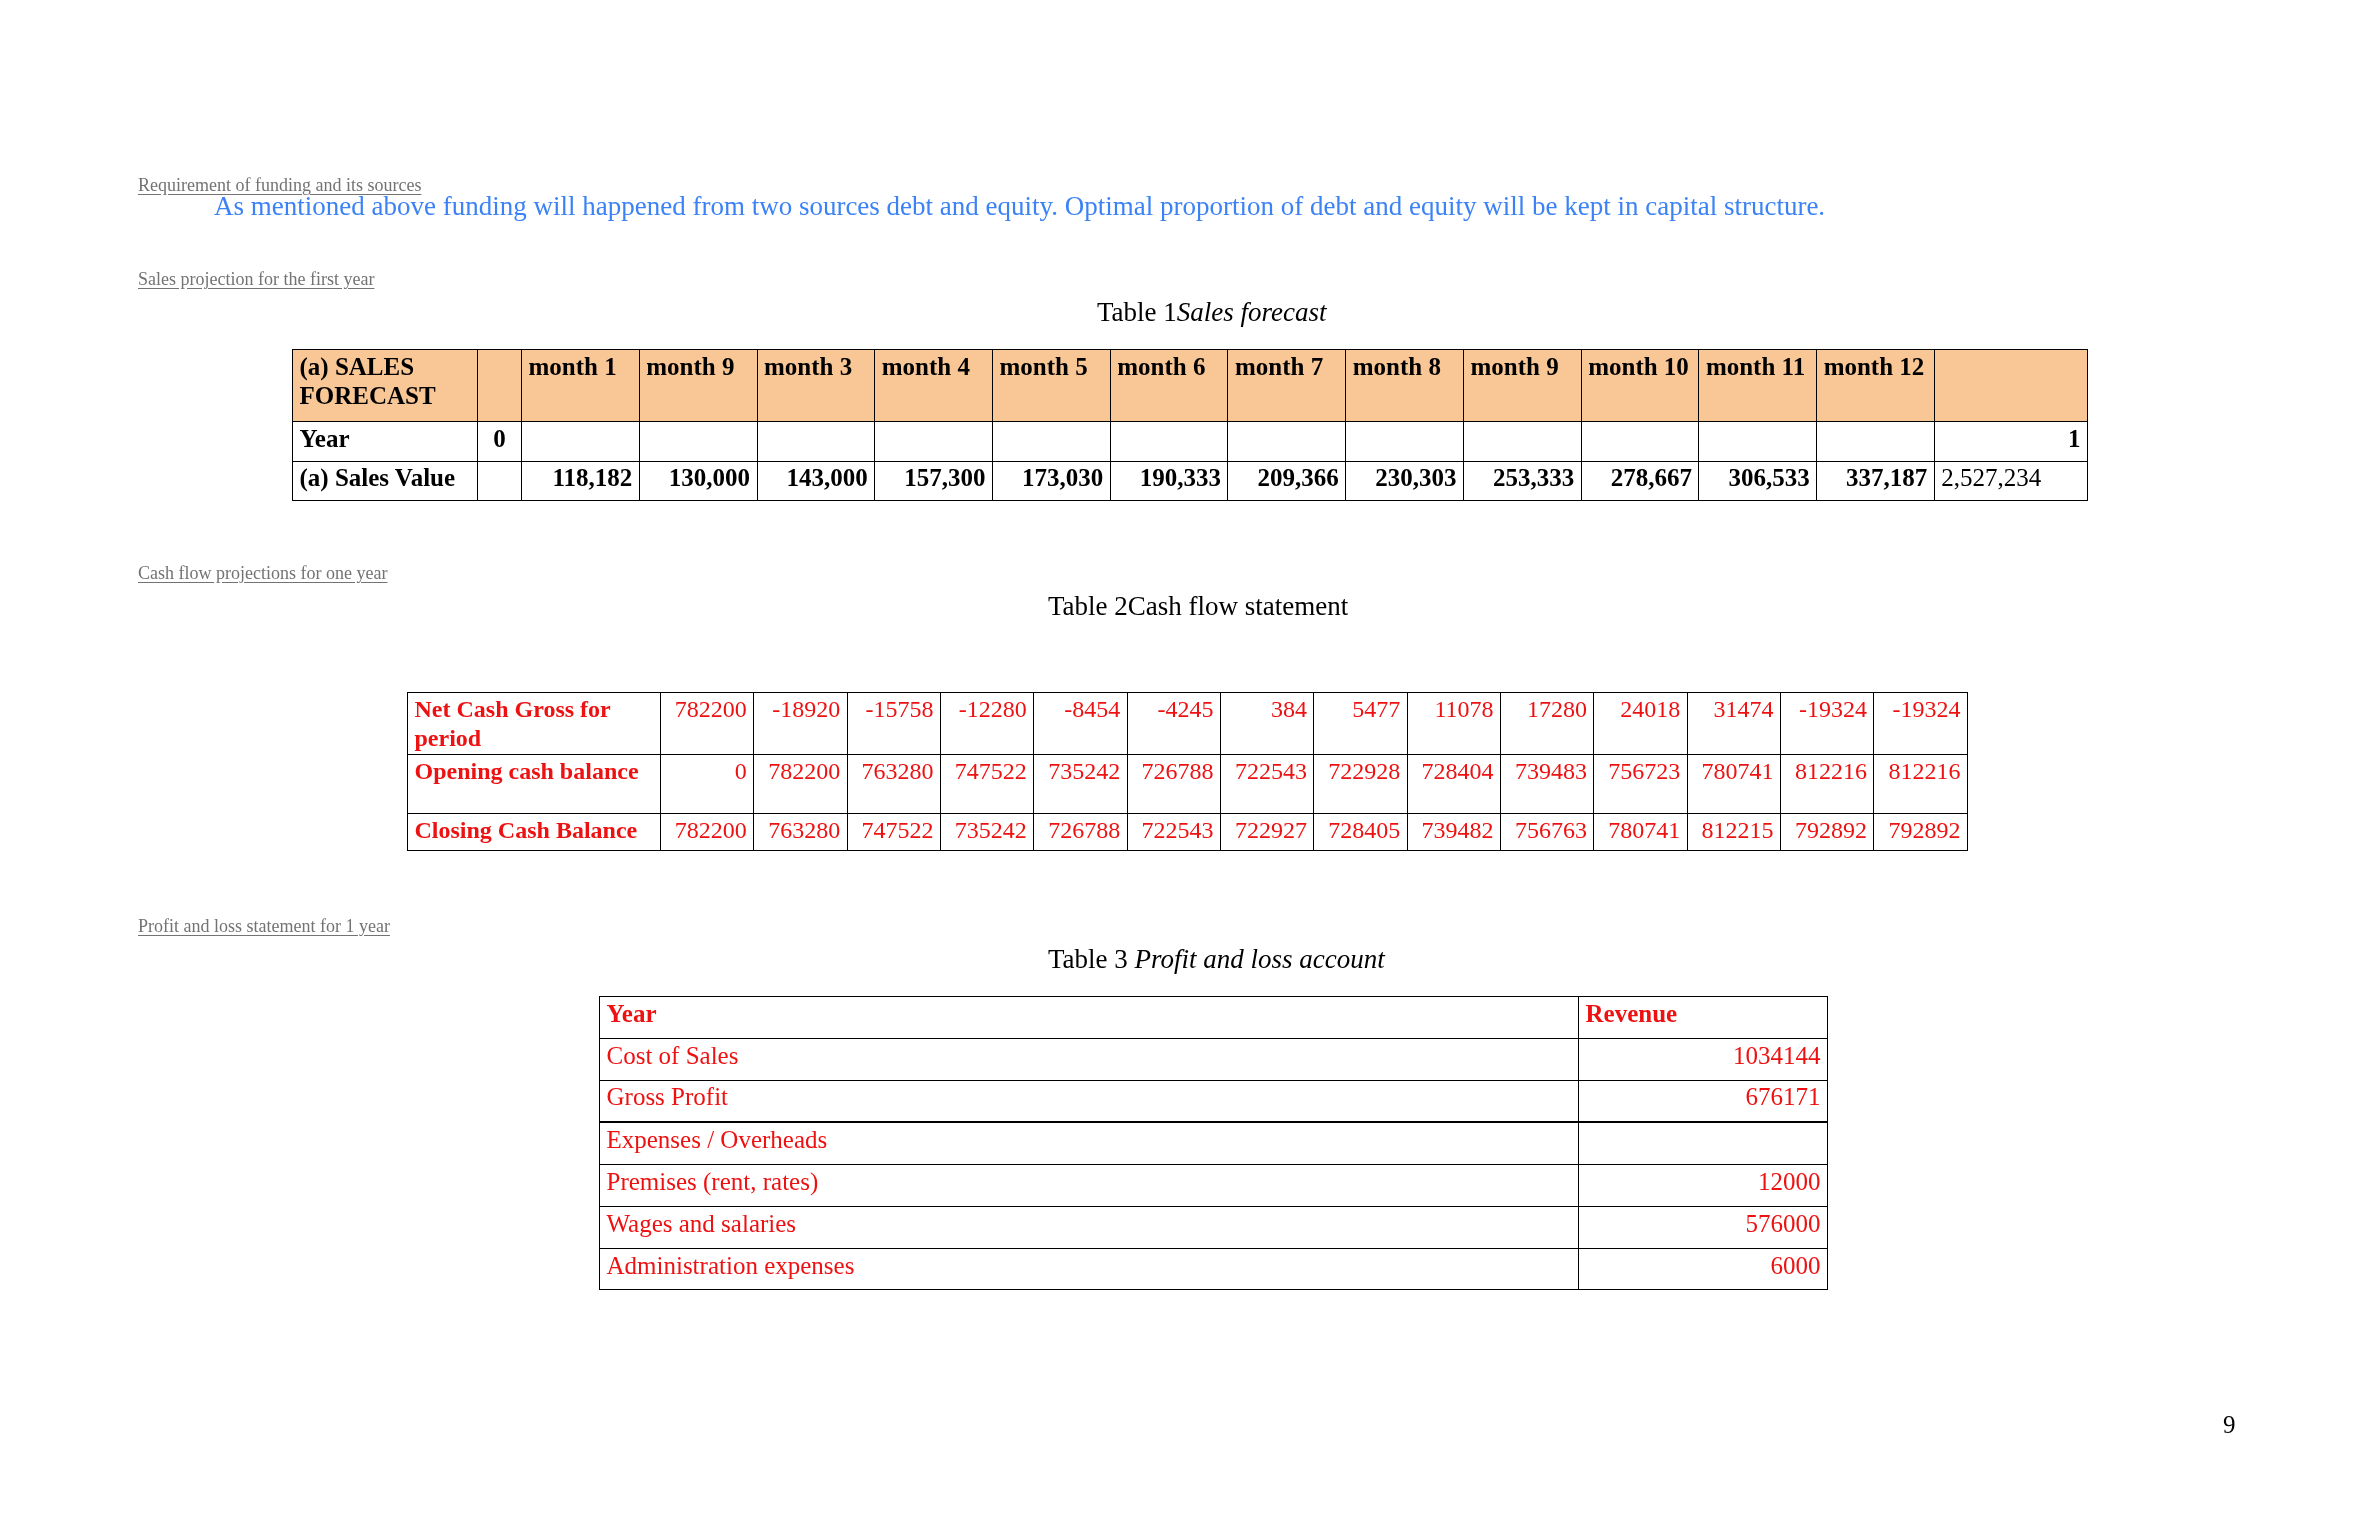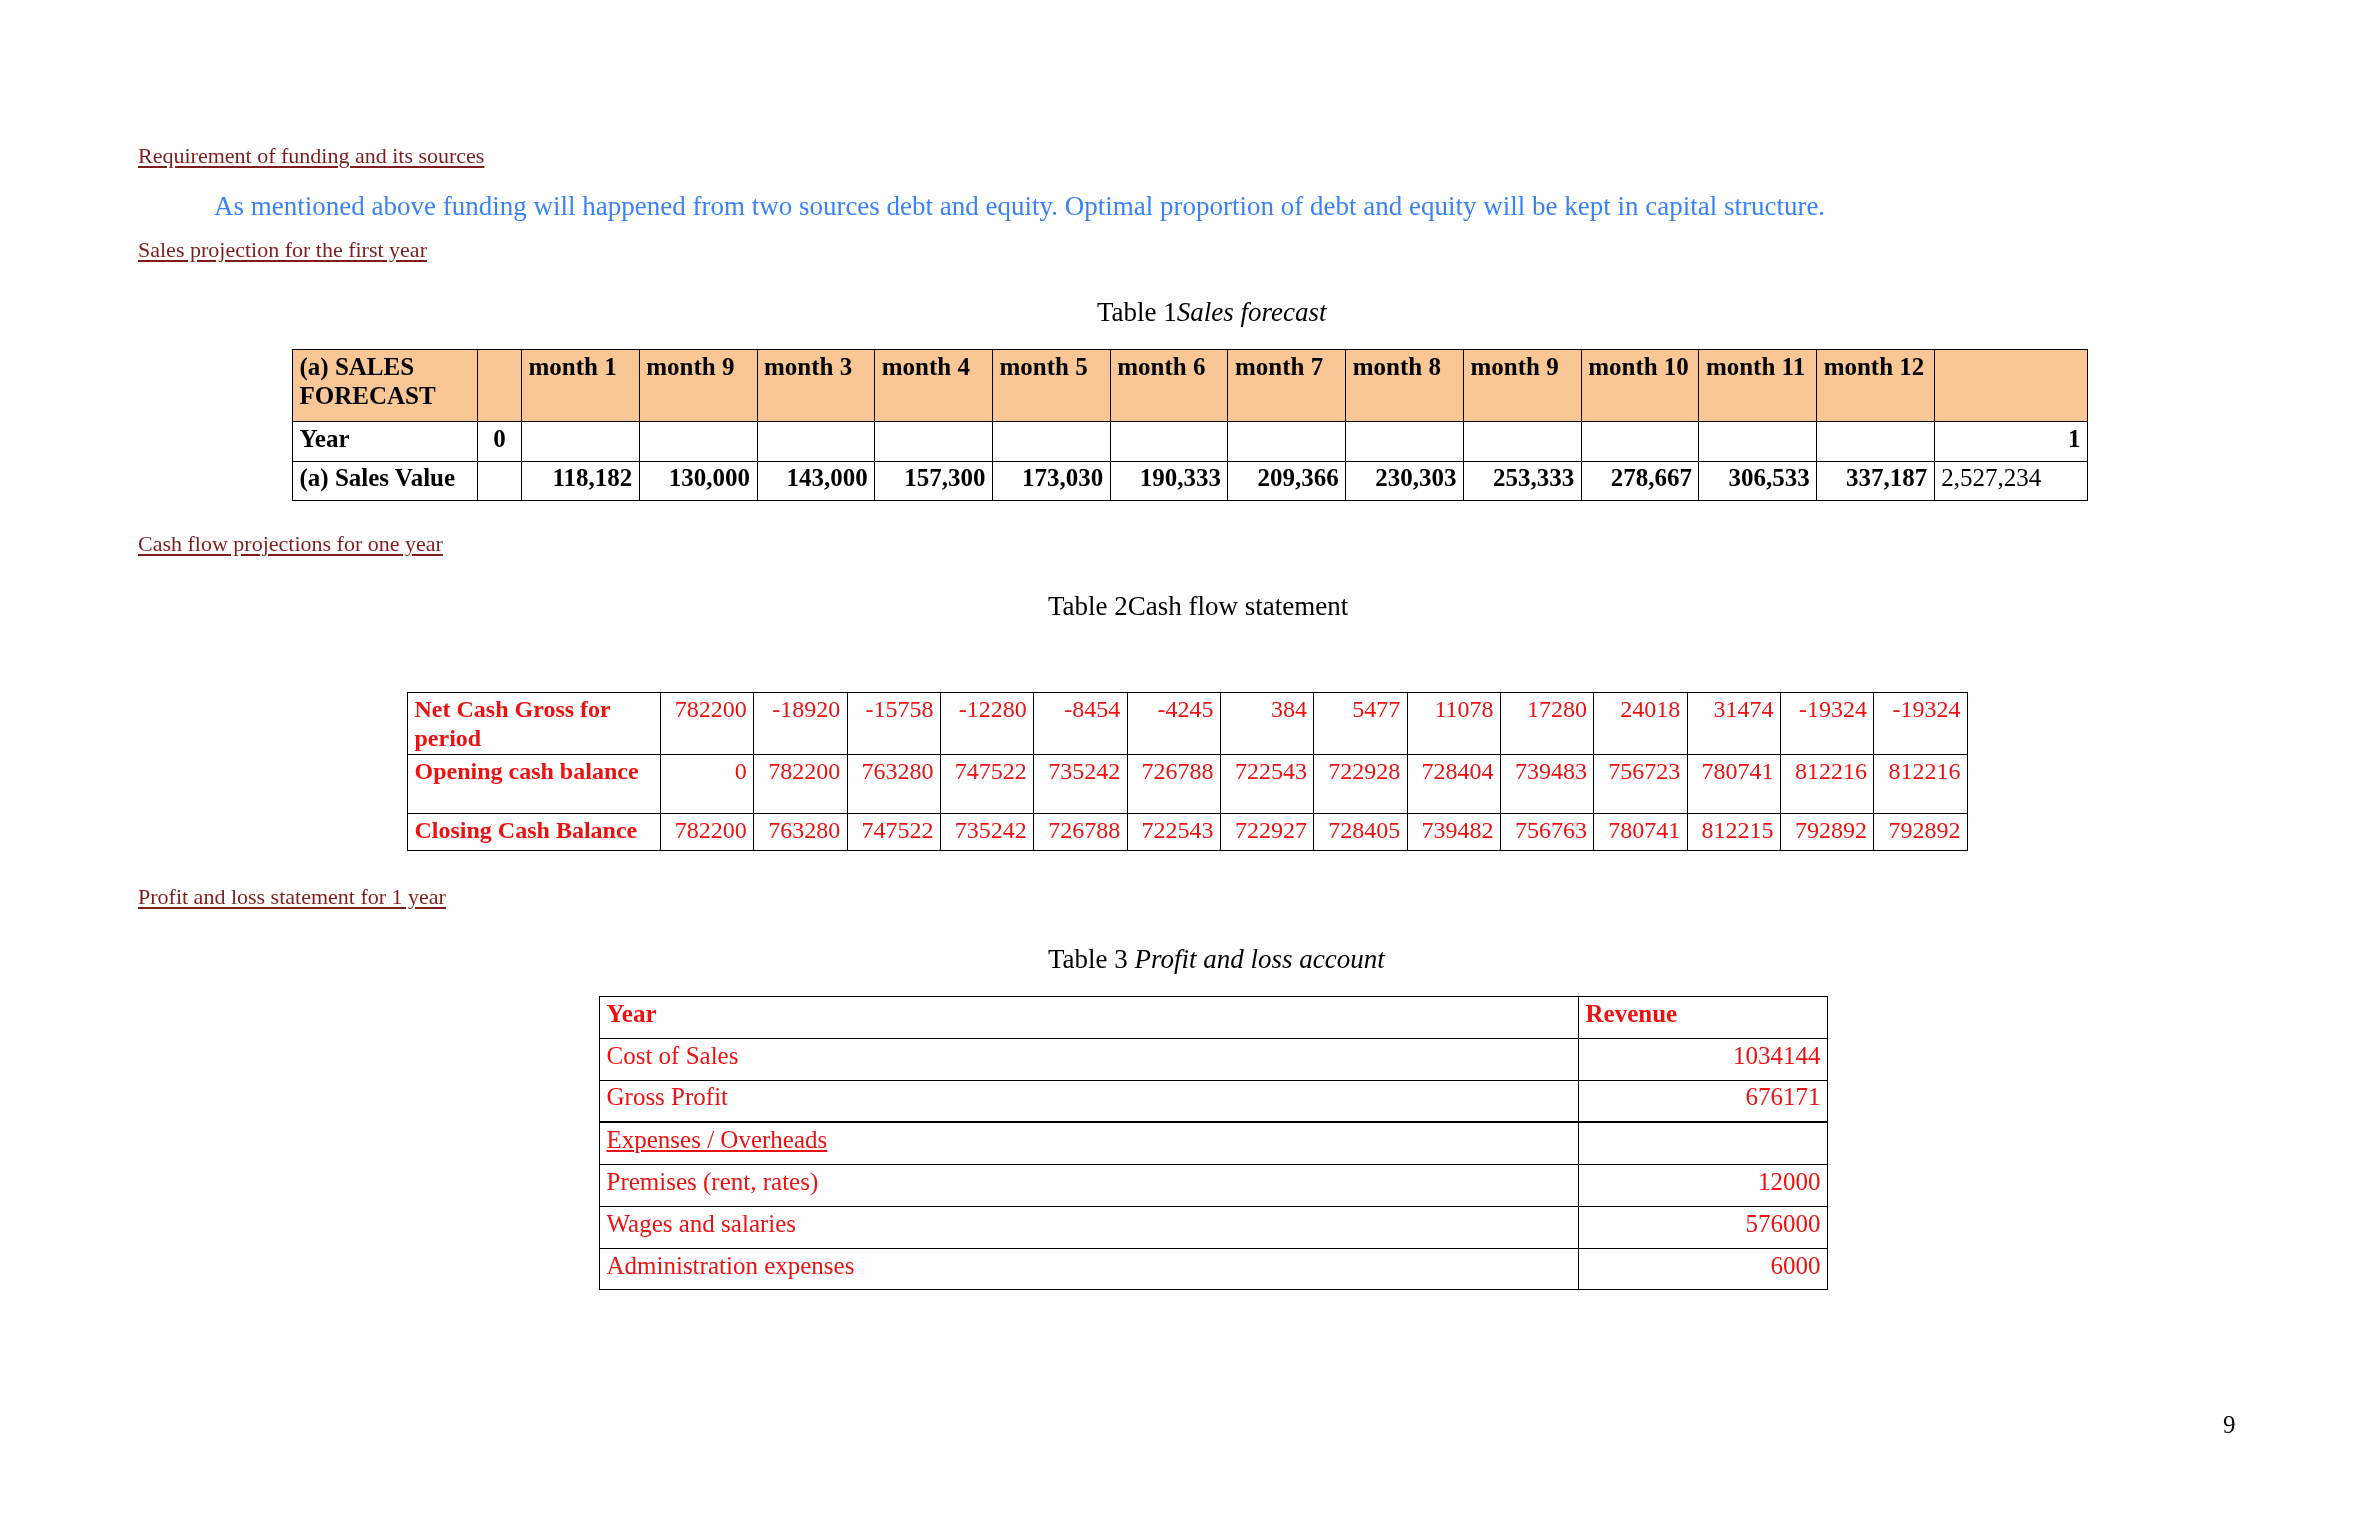--- a/index.html
+++ b/index.html
@@ -19,26 +19,27 @@
   .page {
     position: relative;
     width: 2377px;
     height: 1539px;
     background: #ffffff;
   }
 
   
   .heading-underline {
     position: absolute;
-    font-size: 22px;
+    font-size: 18px;
     line-height: 1.25;
     text-decoration: underline;
     text-underline-offset: 2.8px;
     white-space: nowrap;
-    color: #7f1d1d;
+    color: #737373;
+    margin-top: 32px;
   }
 
   .body-para {
     position: absolute;
     font-size: 27px;
     line-height: 1.3;
     white-space: nowrap;
     color: #3b82f6;
   }
 
@@ -133,21 +134,21 @@
   }
   #table-pl td {
     color: #ee1111;
     height: 37px;
     vertical-align: top;
     border: 1.4px solid #000000;
   }
   #table-pl td.lbl { text-align: left; }
   #table-pl td.num { text-align: right; }
   #table-pl tr.hdr td { font-weight: bold; }
-  #table-pl tr.thick-top td { border-top: 2.8px solid #000000; text-decoration: underline; }
+  #table-pl tr.thick-top td { border-top: 2.8px solid #000000; }
 </style>
 </head>
 <body>
 
 <div class="page">
 
   <div class="heading-underline" style="left:138px; top:142px;">Requirement of funding and its sources</div>
 
   <div class="body-para" style="left:214px; top:189px;">As mentioned above funding will happened from two sources debt and equity. Optimal proportion of debt and equity will be kept in capital structure.</div>
 

